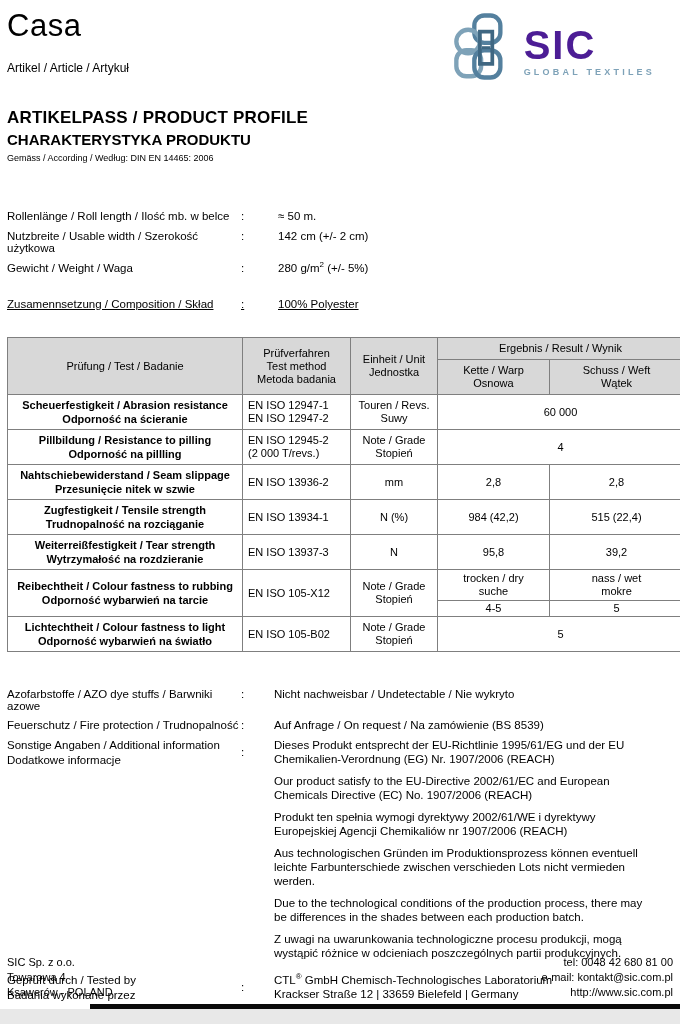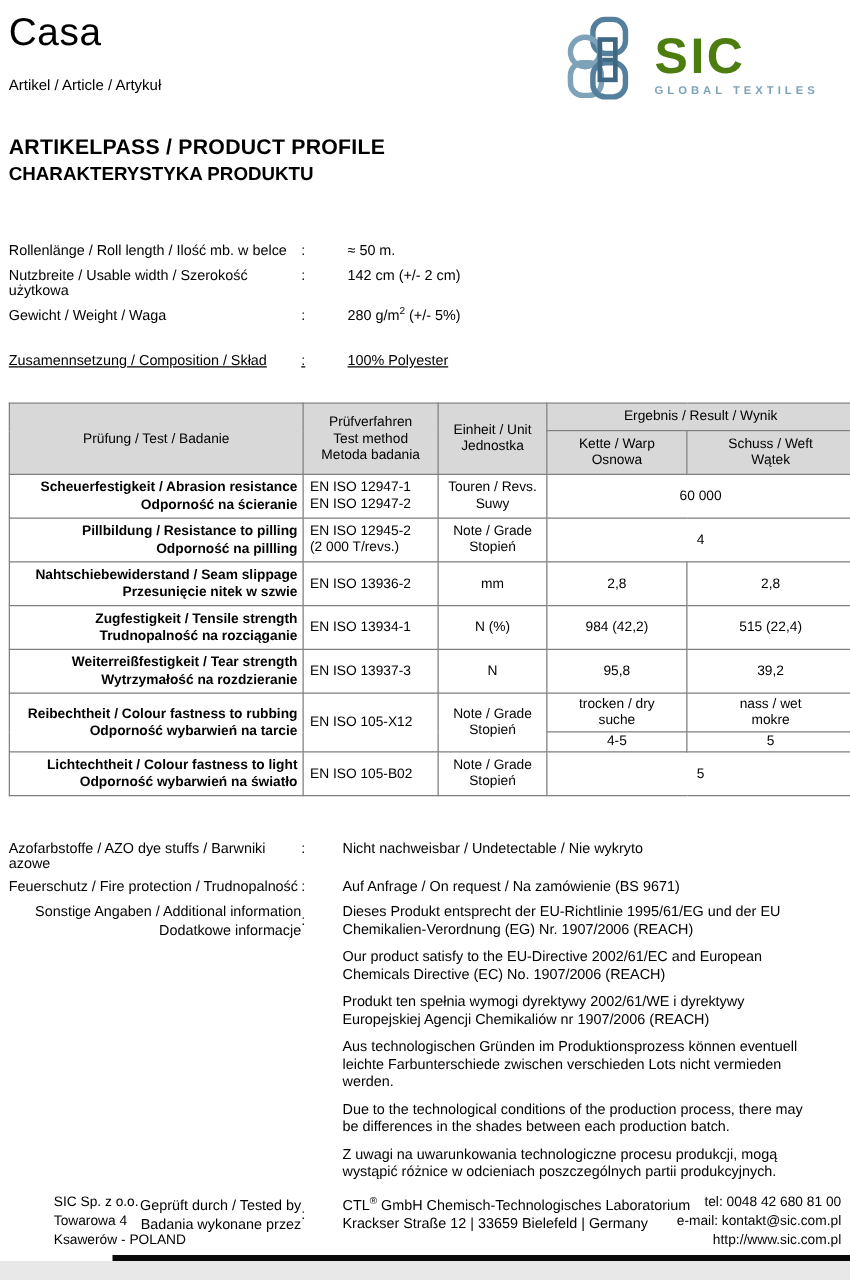--- a/index.html
+++ b/index.html
@@ -15,57 +15,57 @@
   }
   .content { padding:8px 7px 0 7px; }
 
   
   .header-row { display:flex; justify-content:space-between; align-items:flex-start; }
   .article-name { font-size:31px; font-weight:normal; letter-spacing:0.5px; }
   .article-caption { font-size:12px; margin-top:17px; }
   .logo { display:flex; align-items:flex-start; gap:10px; padding-right:18px; padding-top:2px; }
   .logo svg { display:block; }
   .logo-text { display:flex; flex-direction:column; align-items:flex-start; padding-top:16px; }
-  .logo-sic { font-size:40px; font-weight:bold; color:#4d7c0f; letter-spacing:2px; line-height:38px; }
+  .logo-sic { font-size:40px; font-weight:bold; color:#4c1d95; letter-spacing:2px; line-height:38px; }
   .logo-tagline { font-size:9px; letter-spacing:3.2px; color:#7ea2b8; margin-top:3px; font-weight:bold; }
 
   .title-block { margin-top:20px; }
   .doc-title { font-size:17px; font-weight:bold; letter-spacing:0.2px; }
   .doc-subtitle { font-size:15px; margin-top:3px;font-weight:bold; }
   .doc-standard { font-size:9px; margin-top:5px; }
 
   
   .specs { margin-top:47px; font-size:11.5px; }
   .spec-row { display:grid; grid-template-columns:234px 37px auto; margin-bottom:8px; }
   .spec-row .sep { text-align:left; }
   .spec-row.gap-above { margin-top:24px;text-decoration:underline; }
   sup { font-size:8px; vertical-align:super; line-height:0; }
 
   
   table.spec-table { border-collapse:collapse; table-layout:fixed; width:676px; margin-top:27px; font-size:11px; }
   .spec-table th, .spec-table td { border:1px solid #7f7f7f; padding:2px 4px; vertical-align:middle; }
   .spec-table th { background:#d8d8d8; font-weight:normal; text-align:center; line-height:13px; padding:4px 2px; }
-  .spec-table td.name { font-weight:bold; text-align:right; line-height:14px; padding:3px 4px; }
+  .spec-table td.name { font-weight:bold; text-align:center; line-height:14px; padding:3px 4px; }
   .spec-table td.method { text-align:left; padding-left:5px; line-height:13px; }
   .spec-table td.unit { text-align:center; line-height:13px; }
   .spec-table td.val { text-align:center; line-height:13px; }
   .spec-table tr.subrow td { padding:1px 4px; }
 
   
   .info { margin-top:36px; font-size:11.5px; }
   .info-row { display:grid; grid-template-columns:234px 33px 380px; margin-bottom:7px; }
-  .info-row .label div { line-height:15px;text-align:right; }
+  .info-row .label div { line-height:15px; }
   .info-row .sep { text-align:left; }
   .info-row .sep.mid { padding-top:8px; }
   .info-row .value p { line-height:14px; margin:0 0 8px 0; }
   .info-row .value p:last-child { margin-bottom:0; }
   .tested { margin-top:13px; }
 
   
-  .footer { position:absolute; left:7px; right:7px; bottom:9px; display:flex; justify-content:space-between; font-size:11px;margin-left:36px; }
+  .footer { position:absolute; left:7px; right:7px; bottom:9px; display:flex; justify-content:space-between; font-size:11px; }
   .footer div { line-height:15px; }
   .footer .contact { text-align:right; }
   .bottom-bar { position:absolute; bottom:0; left:90px; right:0; height:5px; background:#0a0a0a; }
 </style>
 </head>
 <body>
 
 <div class="page">
   <div class="content">
 
@@ -88,20 +88,21 @@
         <div class="logo-text">
           <div class="logo-sic">SIC</div>
           <div class="logo-tagline">GLOBAL TEXTILES</div>
         </div>
       </div>
     </div>
 
     <div class="title-block">
       <div class="doc-title">ARTIKELPASS / PRODUCT PROFILE</div>
       <div class="doc-subtitle">CHARAKTERYSTYKA PRODUKTU</div>
+      <div class="doc-standard">Gemäss / According / Według: DIN EN 14465: 2006</div>
     </div>
 
     <div class="specs">
       <div class="spec-row">
         <span class="label">Rollenlänge / Roll length / Ilość mb. w belce</span>
         <span class="sep">:</span>
         <span class="value">≈ 50 m.</span>
       </div>
       <div class="spec-row">
         <span class="label">Nutzbreite / Usable width / Szerokość użytkowa</span>
@@ -270,21 +271,21 @@
 
     <div class="info">
       <div class="info-row">
         <span class="label">Azofarbstoffe / AZO dye stuffs / Barwniki azowe</span>
         <span class="sep">:</span>
         <span class="value">Nicht nachweisbar / Undetectable / Nie wykryto</span>
       </div>
       <div class="info-row">
         <span class="label">Feuerschutz / Fire protection / Trudnopalność</span>
         <span class="sep">:</span>
-        <span class="value">Auf Anfrage / On request / Na zamówienie (BS 9671)</span>
+        <span class="value">Auf Anfrage / On request / Na zamówienie (BS 8539)</span>
       </div>
       <div class="info-row">
         <span class="label">
           <div>Sonstige Angaben / Additional information</div>
           <div>Dodatkowe informacje</div>
         </span>
         <span class="sep mid">:</span>
         <span class="value">
           <p>Dieses Produkt entsprecht der EU-Richtlinie 1995/61/EG und der EU Chemikalien-Verordnung (EG) Nr. 1907/2006 (REACH)</p>
           <p>Our product satisfy to the EU-Directive 2002/61/EC and European Chemicals Directive (EC) No. 1907/2006 (REACH)</p>

